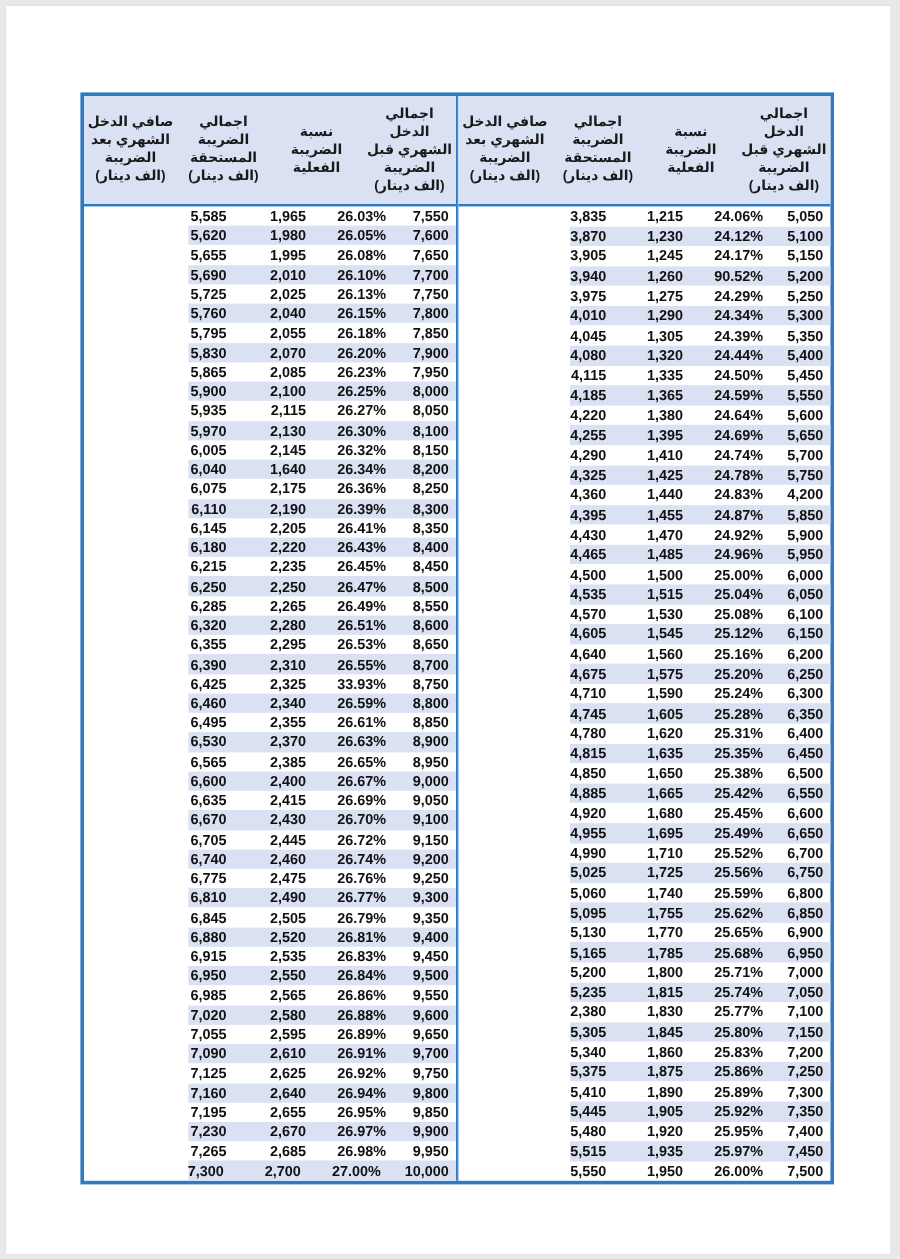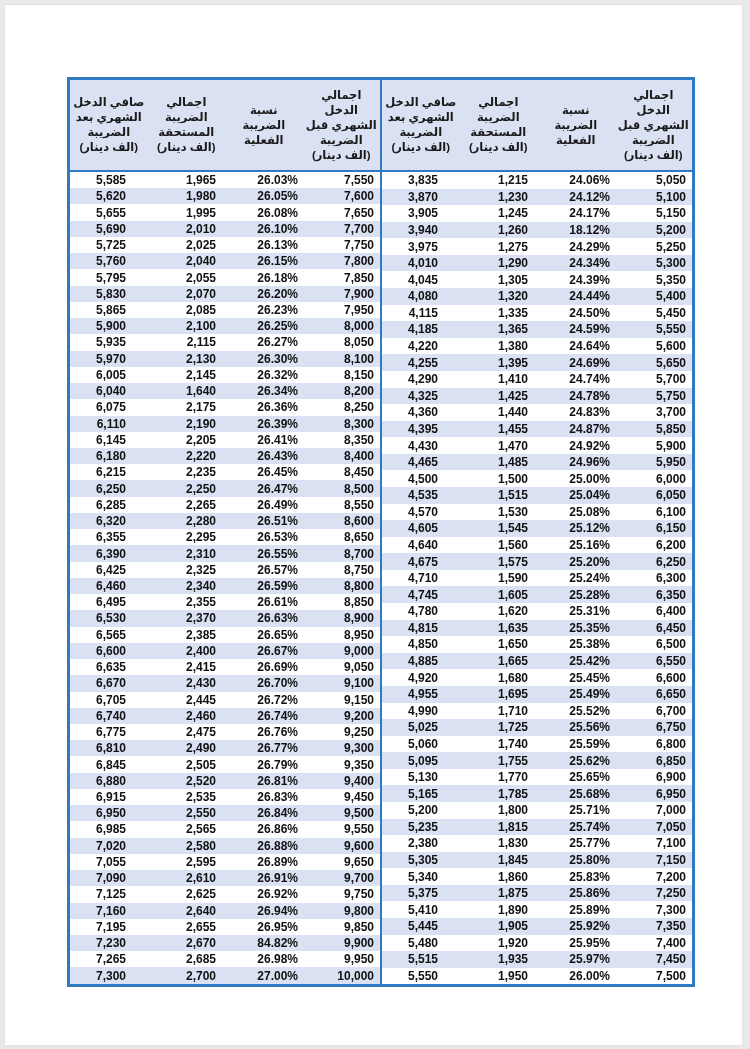--- a/index.html
+++ b/index.html
@@ -26,20 +26,21 @@
     display: flex;
     flex-direction: row;
     background: #ffffff;
   }
   .half {
     width: 50%;
     height: 100%;
     display: flex;
     flex-direction: column;
     box-sizing: border-box;
+    align-items: flex-end;
   }
   .half.left { border-right: 1px solid #2f7ac3; }
   .half.right { border-left: 1px solid #2f7ac3; }
   .thead {
     height: 92px;
     background: #d9e1f2;
     border-bottom: 2px solid #2f7ac3;
     display: flex;
     flex-direction: row;
     box-sizing: border-box;
@@ -247,21 +248,21 @@
           </div>
           <div class="tr">
             <div class="td c0">6,390</div>
             <div class="td c1">2,310</div>
             <div class="td c2">26.55%</div>
             <div class="td c3">8,700</div>
           </div>
           <div class="tr">
             <div class="td c0">6,425</div>
             <div class="td c1">2,325</div>
-            <div class="td c2">26.57%</div>
+            <div class="td c2">33.93%</div>
             <div class="td c3">8,750</div>
           </div>
           <div class="tr">
             <div class="td c0">6,460</div>
             <div class="td c1">2,340</div>
             <div class="td c2">26.59%</div>
             <div class="td c3">8,800</div>
           </div>
           <div class="tr">
             <div class="td c0">6,495</div>
@@ -385,21 +386,21 @@
           </div>
           <div class="tr">
             <div class="td c0">7,195</div>
             <div class="td c1">2,655</div>
             <div class="td c2">26.95%</div>
             <div class="td c3">9,850</div>
           </div>
           <div class="tr">
             <div class="td c0">7,230</div>
             <div class="td c1">2,670</div>
-            <div class="td c2">84.82%</div>
+            <div class="td c2">26.97%</div>
             <div class="td c3">9,900</div>
           </div>
           <div class="tr">
             <div class="td c0">7,265</div>
             <div class="td c1">2,685</div>
             <div class="td c2">26.98%</div>
             <div class="td c3">9,950</div>
           </div>
           <div class="tr">
             <div class="td c0">7,300</div>
@@ -440,21 +441,21 @@
           </div>
           <div class="tr">
             <div class="td c0">3,905</div>
             <div class="td c1">1,245</div>
             <div class="td c2">24.17%</div>
             <div class="td c3">5,150</div>
           </div>
           <div class="tr">
             <div class="td c0">3,940</div>
             <div class="td c1">1,260</div>
-            <div class="td c2">18.12%</div>
+            <div class="td c2">90.52%</div>
             <div class="td c3">5,200</div>
           </div>
           <div class="tr">
             <div class="td c0">3,975</div>
             <div class="td c1">1,275</div>
             <div class="td c2">24.29%</div>
             <div class="td c3">5,250</div>
           </div>
           <div class="tr">
             <div class="td c0">4,010</div>
@@ -507,21 +508,21 @@
           <div class="tr">
             <div class="td c0">4,325</div>
             <div class="td c1">1,425</div>
             <div class="td c2">24.78%</div>
             <div class="td c3">5,750</div>
           </div>
           <div class="tr">
             <div class="td c0">4,360</div>
             <div class="td c1">1,440</div>
             <div class="td c2">24.83%</div>
-            <div class="td c3">3,700</div>
+            <div class="td c3">4,200</div>
           </div>
           <div class="tr">
             <div class="td c0">4,395</div>
             <div class="td c1">1,455</div>
             <div class="td c2">24.87%</div>
             <div class="td c3">5,850</div>
           </div>
           <div class="tr">
             <div class="td c0">4,430</div>
             <div class="td c1">1,470</div>

